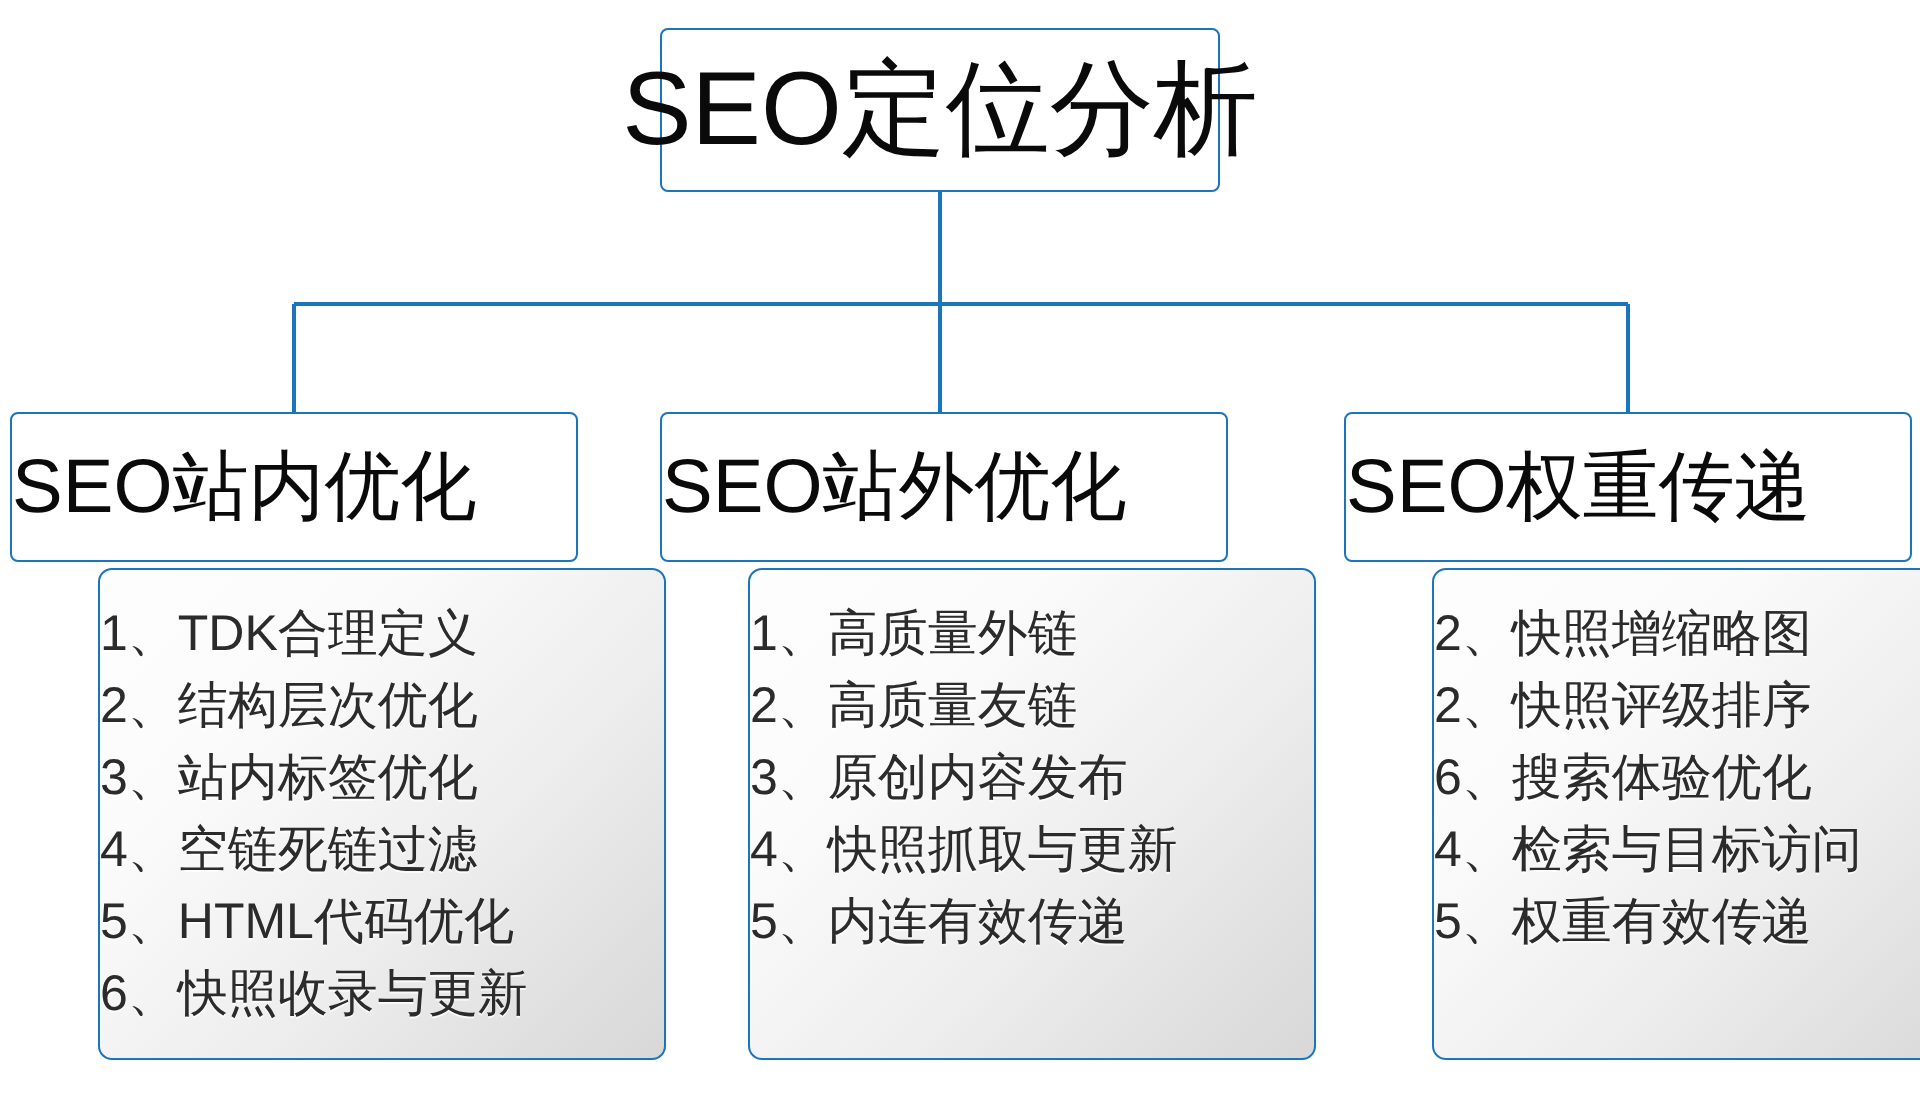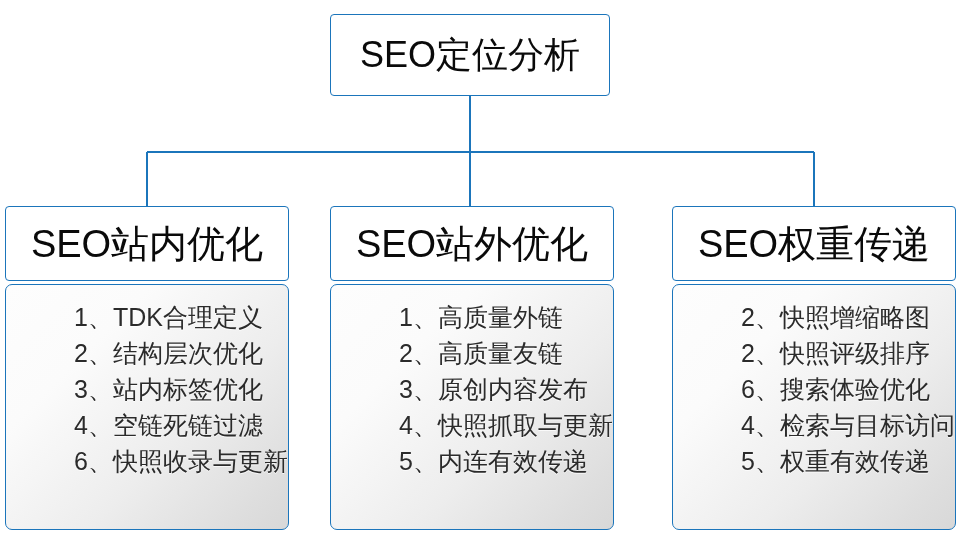--- a/index.html
+++ b/index.html
@@ -41,21 +41,21 @@
     height: 82px;
     box-sizing: border-box;
     border: 1.6px solid #1b75bb;
     border-radius: 4px;
     background: #ffffff;
     display: flex;
     align-items: center;
     justify-content: center;
   }
   .root-node .root-label {
-    font-size: 36px;
+    font-size: 52px;
     line-height: 1;
     letter-spacing: 0px;
     color: #0a0a0a;
     white-space: nowrap;
   }
 
   
   .column {
     position: absolute;
     top: 206px;
@@ -66,42 +66,42 @@
 
   .col-header {
     box-sizing: border-box;
     width: 100%;
     height: 75px;
     border: 1.6px solid #1b75bb;
     border-radius: 4px;
     background: #ffffff;
     display: flex;
     align-items: center;
-    justify-content: center;
   }
   .col-header .col-header-label {
     font-size: 38px;
     line-height: 1;
     white-space: nowrap;
     color: #0a0a0a;
   }
 
   .col-body {
     box-sizing: border-box;
     width: 100%;
     margin-top: 3px;
     height: 246px;
     border: 1.6px solid #1b75bb;
     border-radius: 7px;
     background: linear-gradient(135deg, #fdfdfd 0%, #fbfbfb 28%, #ededed 62%, #dedede 88%, #d8d8d8 100%);
     padding: 14px 0 10px 0;
     display: flex;
     flex-direction: column;
-    align-items: flex-end;
+    align-items: flex-start;
     justify-content: flex-start;
+    margin-left: 44px;
   }
   .col-body-list {
     list-style: none;
     margin: 0;
     padding: 0;
     display: flex;
     flex-direction: column;
   }
   .col-body-list li {
     font-size: 25px;
@@ -133,20 +133,21 @@
   <div class="column col-0">
     <div class="col-header">
       <span class="col-header-label">SEO站内优化</span>
     </div>
     <div class="col-body">
       <ul class="col-body-list">
         <li>1、TDK合理定义</li>
         <li>2、结构层次优化</li>
         <li>3、站内标签优化</li>
         <li>4、空链死链过滤</li>
+        <li>5、HTML代码优化</li>
         <li>6、快照收录与更新</li>
       </ul>
     </div>
   </div>
 
   <div class="column col-1">
     <div class="col-header">
       <span class="col-header-label">SEO站外优化</span>
     </div>
     <div class="col-body">

